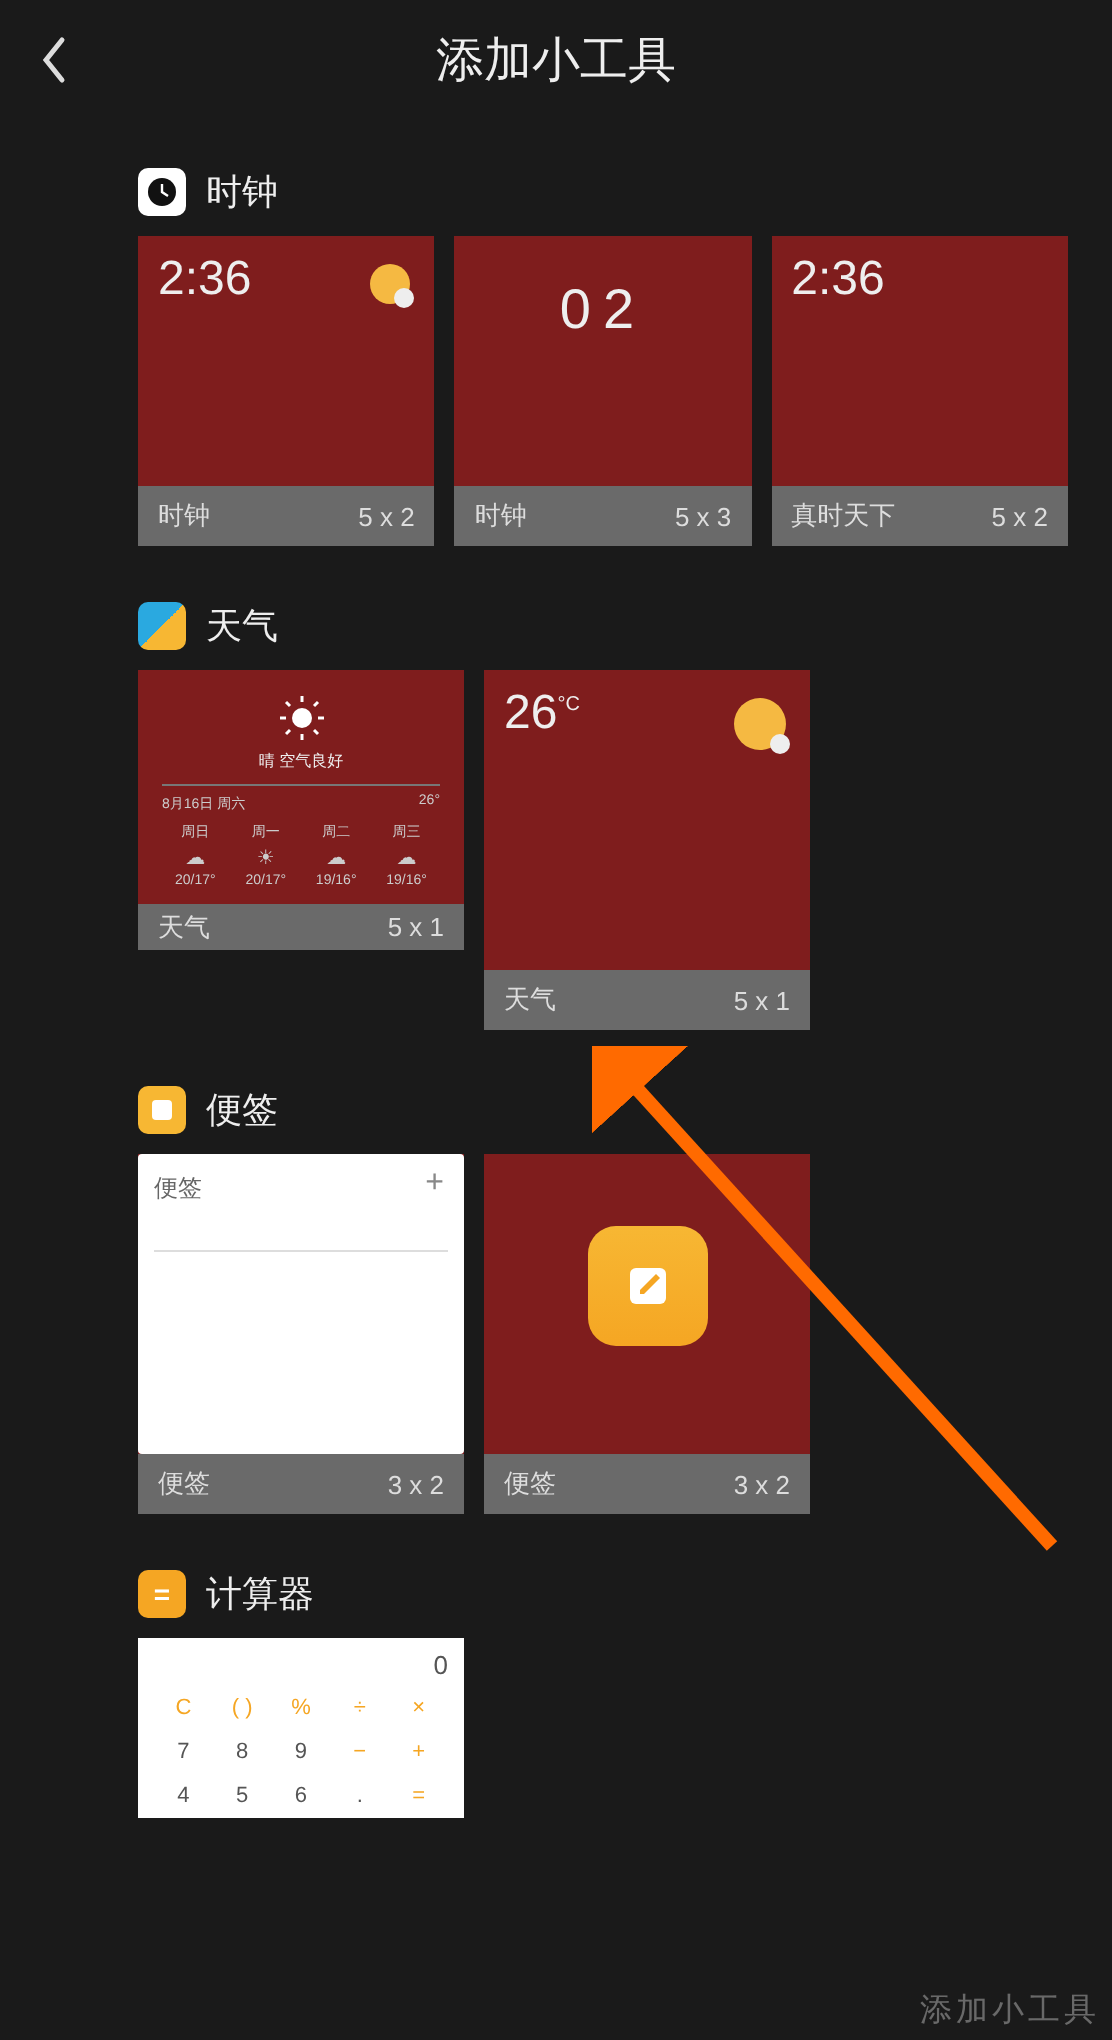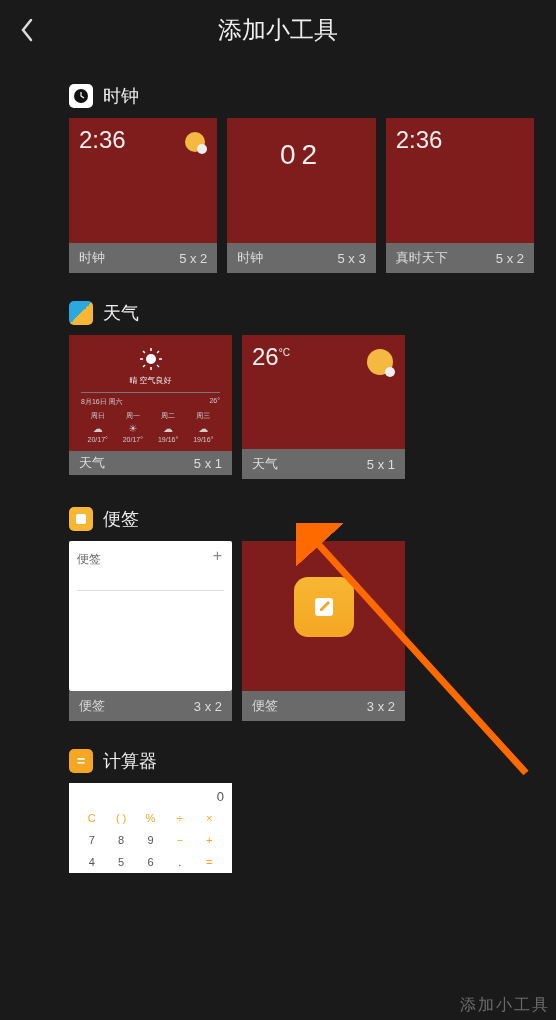--- a/index.html
+++ b/index.html
@@ -280,21 +280,21 @@
             <div class="fc-col"><span>周一</span><span class="fc-ic">☀</span><span>20/17°</span></div>
             <div class="fc-col"><span>周二</span><span class="fc-ic">☁</span><span>19/16°</span></div>
             <div class="fc-col"><span>周三</span><span class="fc-ic">☁</span><span>19/16°</span></div>
           </div>
         </div>
         <div class="widget-footer">
           <span>天气</span>
           <span>5 x 1</span>
         </div>
       </div>
-      <div class="widget-card" style="height:144px">
+      <div class="widget-card" style="height:180px">
         <div class="widget-preview">
           <span class="w-temp"><span>26</span><span class="w-deg">°C</span></span>
           <div class="clock-sun" style="width:26px;height:26px;"></div>
         </div>
         <div class="widget-footer">
           <span>天气</span>
           <span>5 x 1</span>
         </div>
       </div>
     </div>

